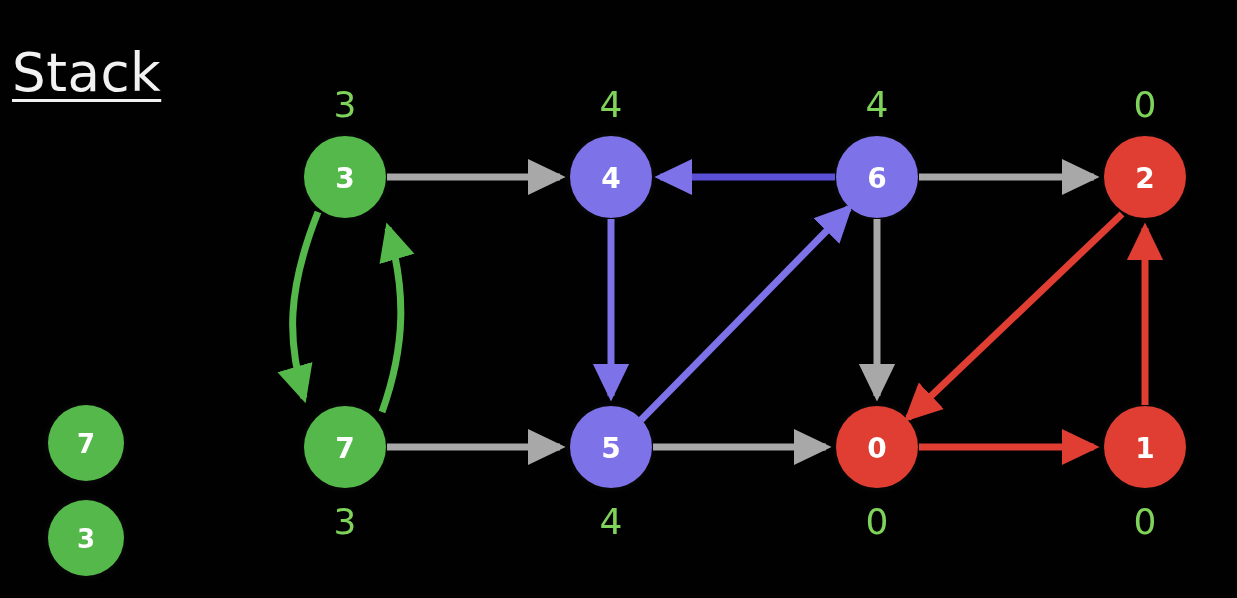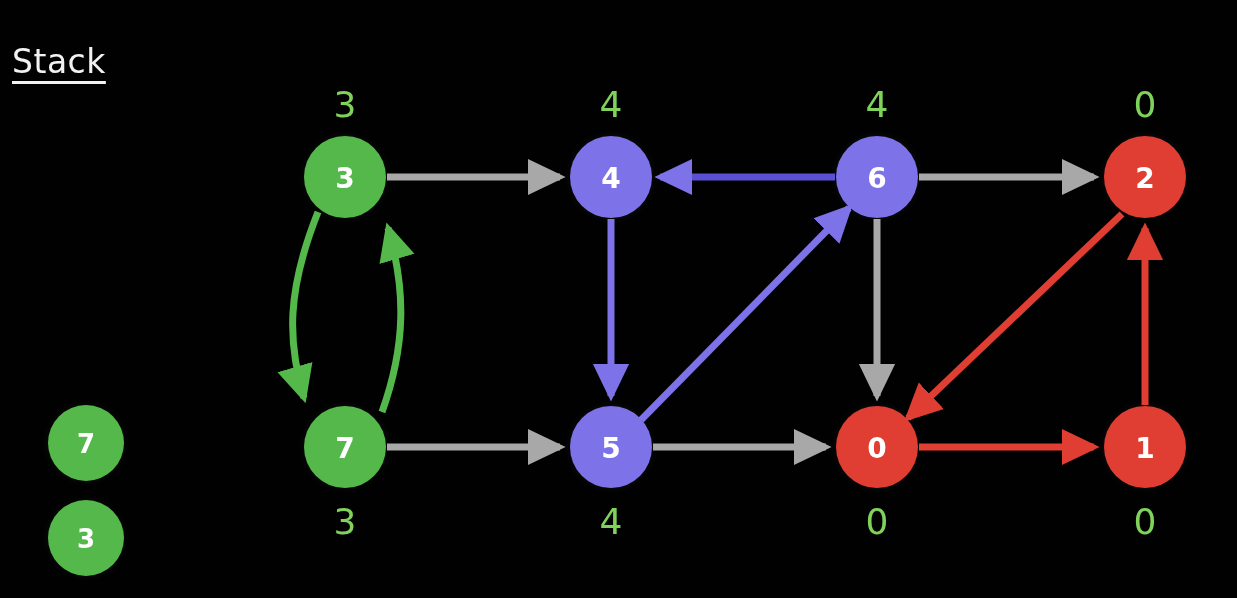--- a/index.html
+++ b/index.html
@@ -19,21 +19,21 @@
     left: 0; top: 0;
     width: 1237px;
     height: 598px;
     background: #010101;
   }
   #title {
     position: absolute;
     left: 12px;
     top: 42px;
     font-family: "DejaVu Sans", sans-serif;
-    font-size: 33px;
+    font-size: 53px;
     color: #f2f2f2;
     letter-spacing: 0.5px;
     text-decoration: underline;
     text-underline-offset: 8px;
     text-decoration-thickness: 3px;
     white-space: nowrap;
     user-select: none;
   }
   svg#graph {
     position: absolute;

